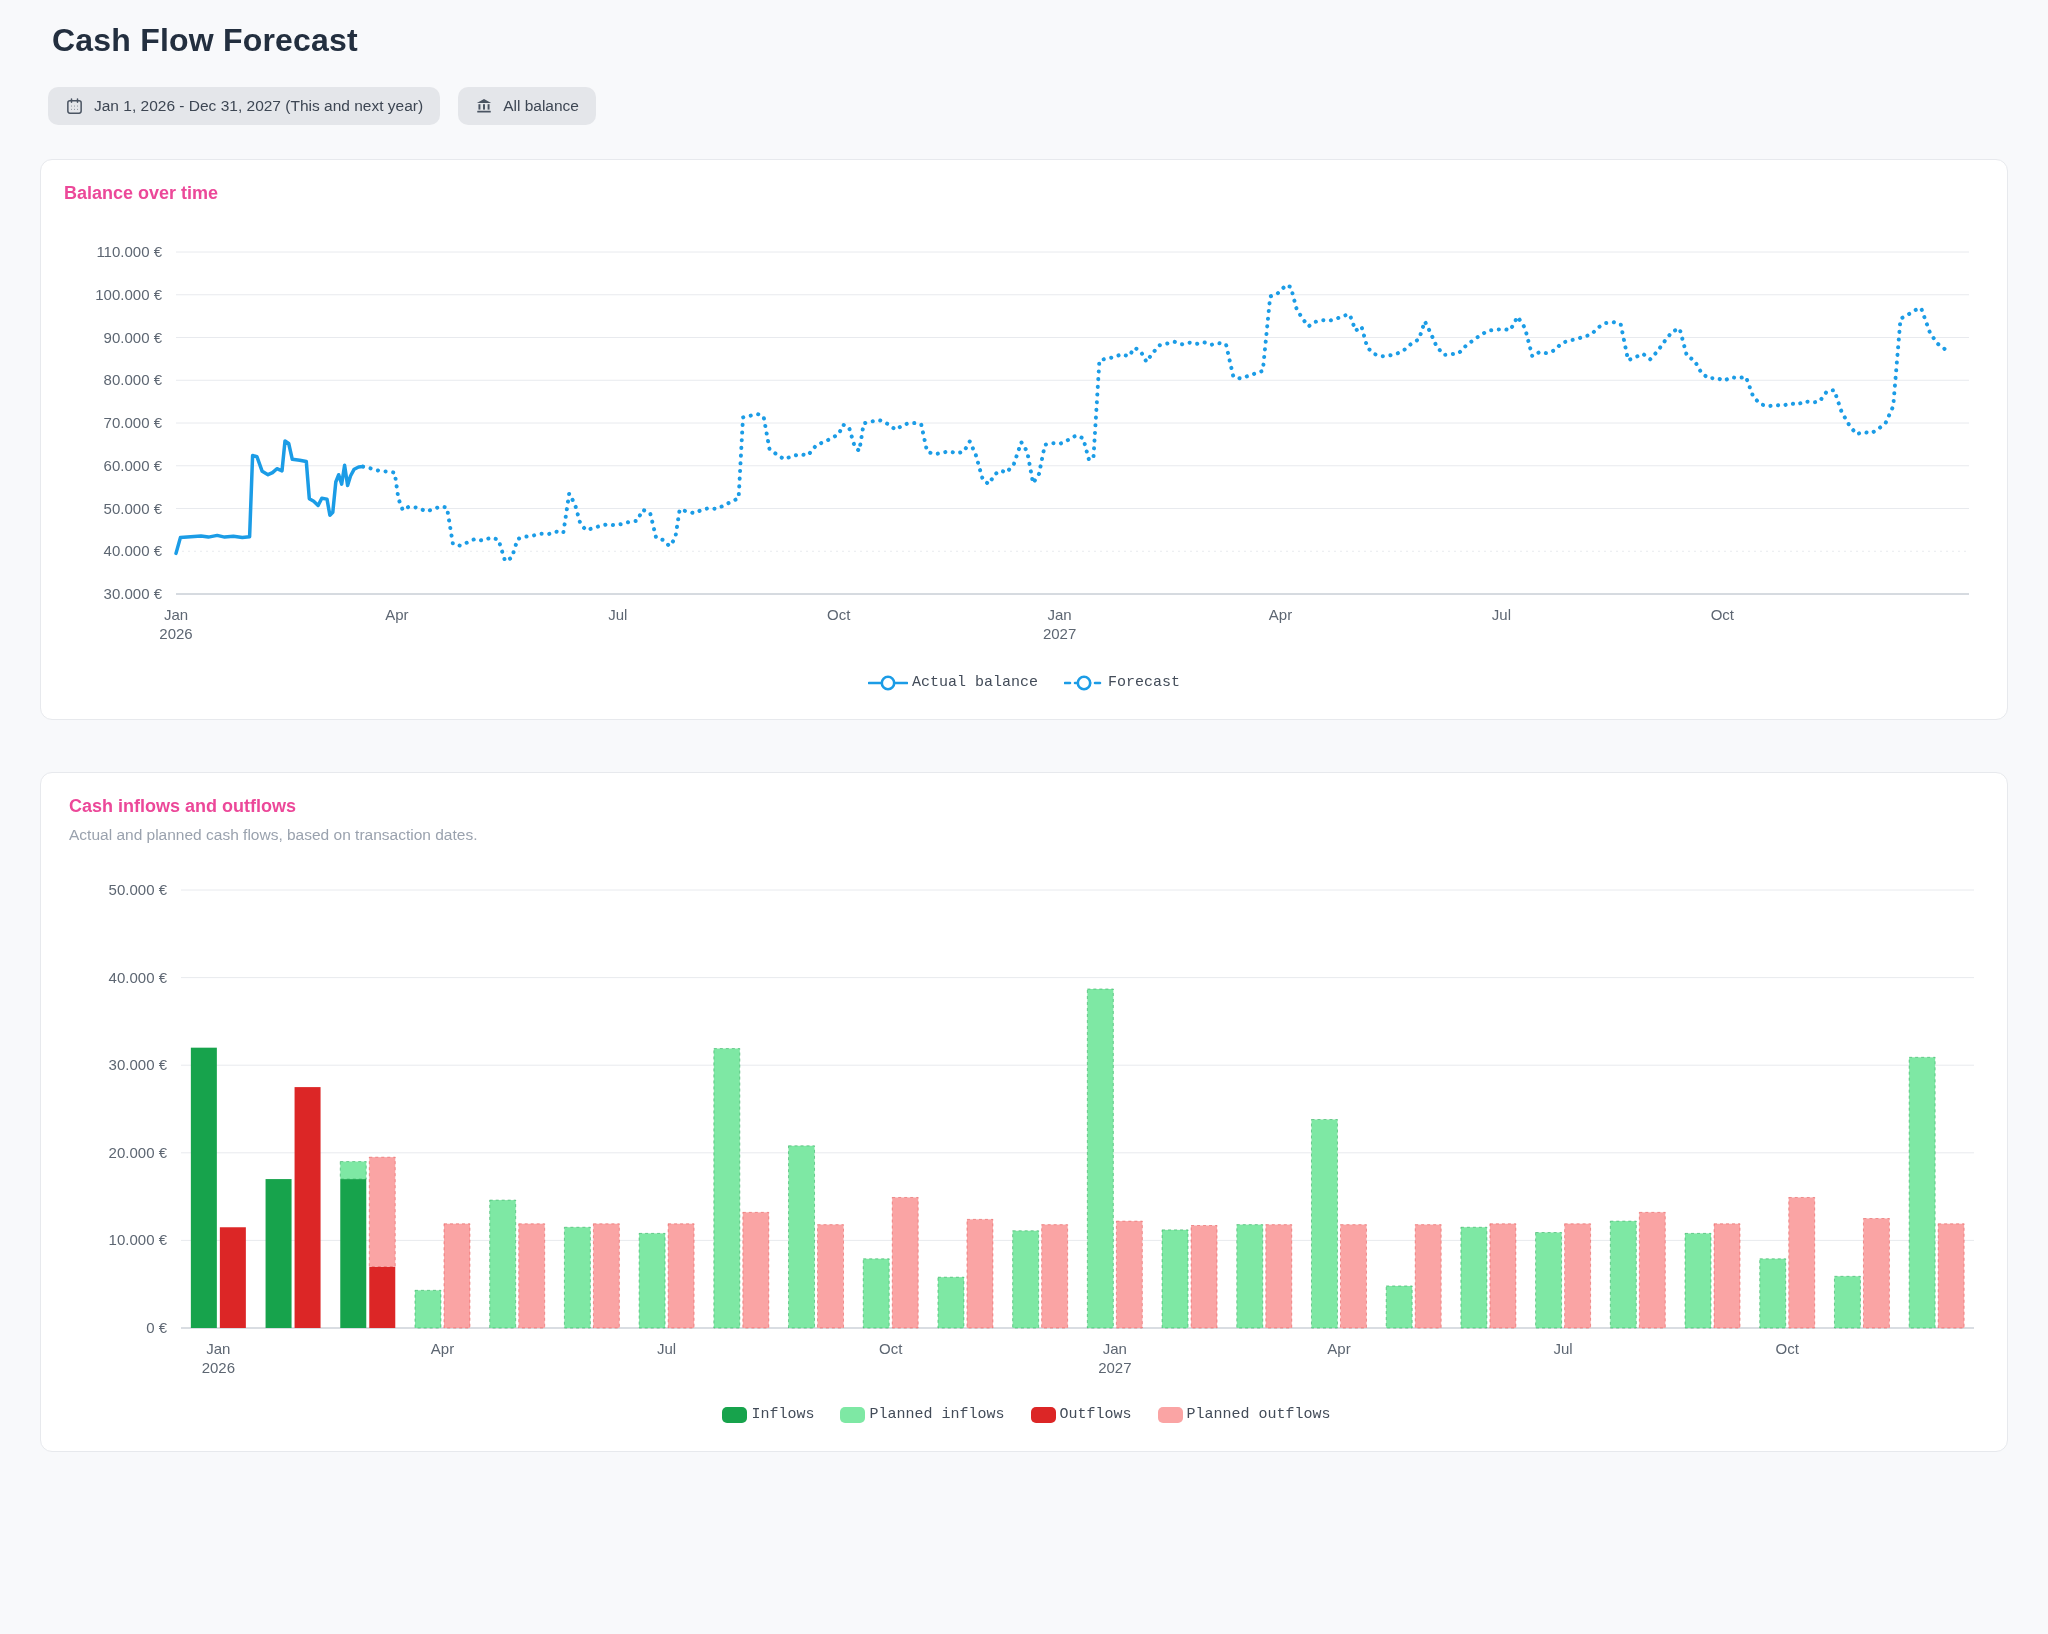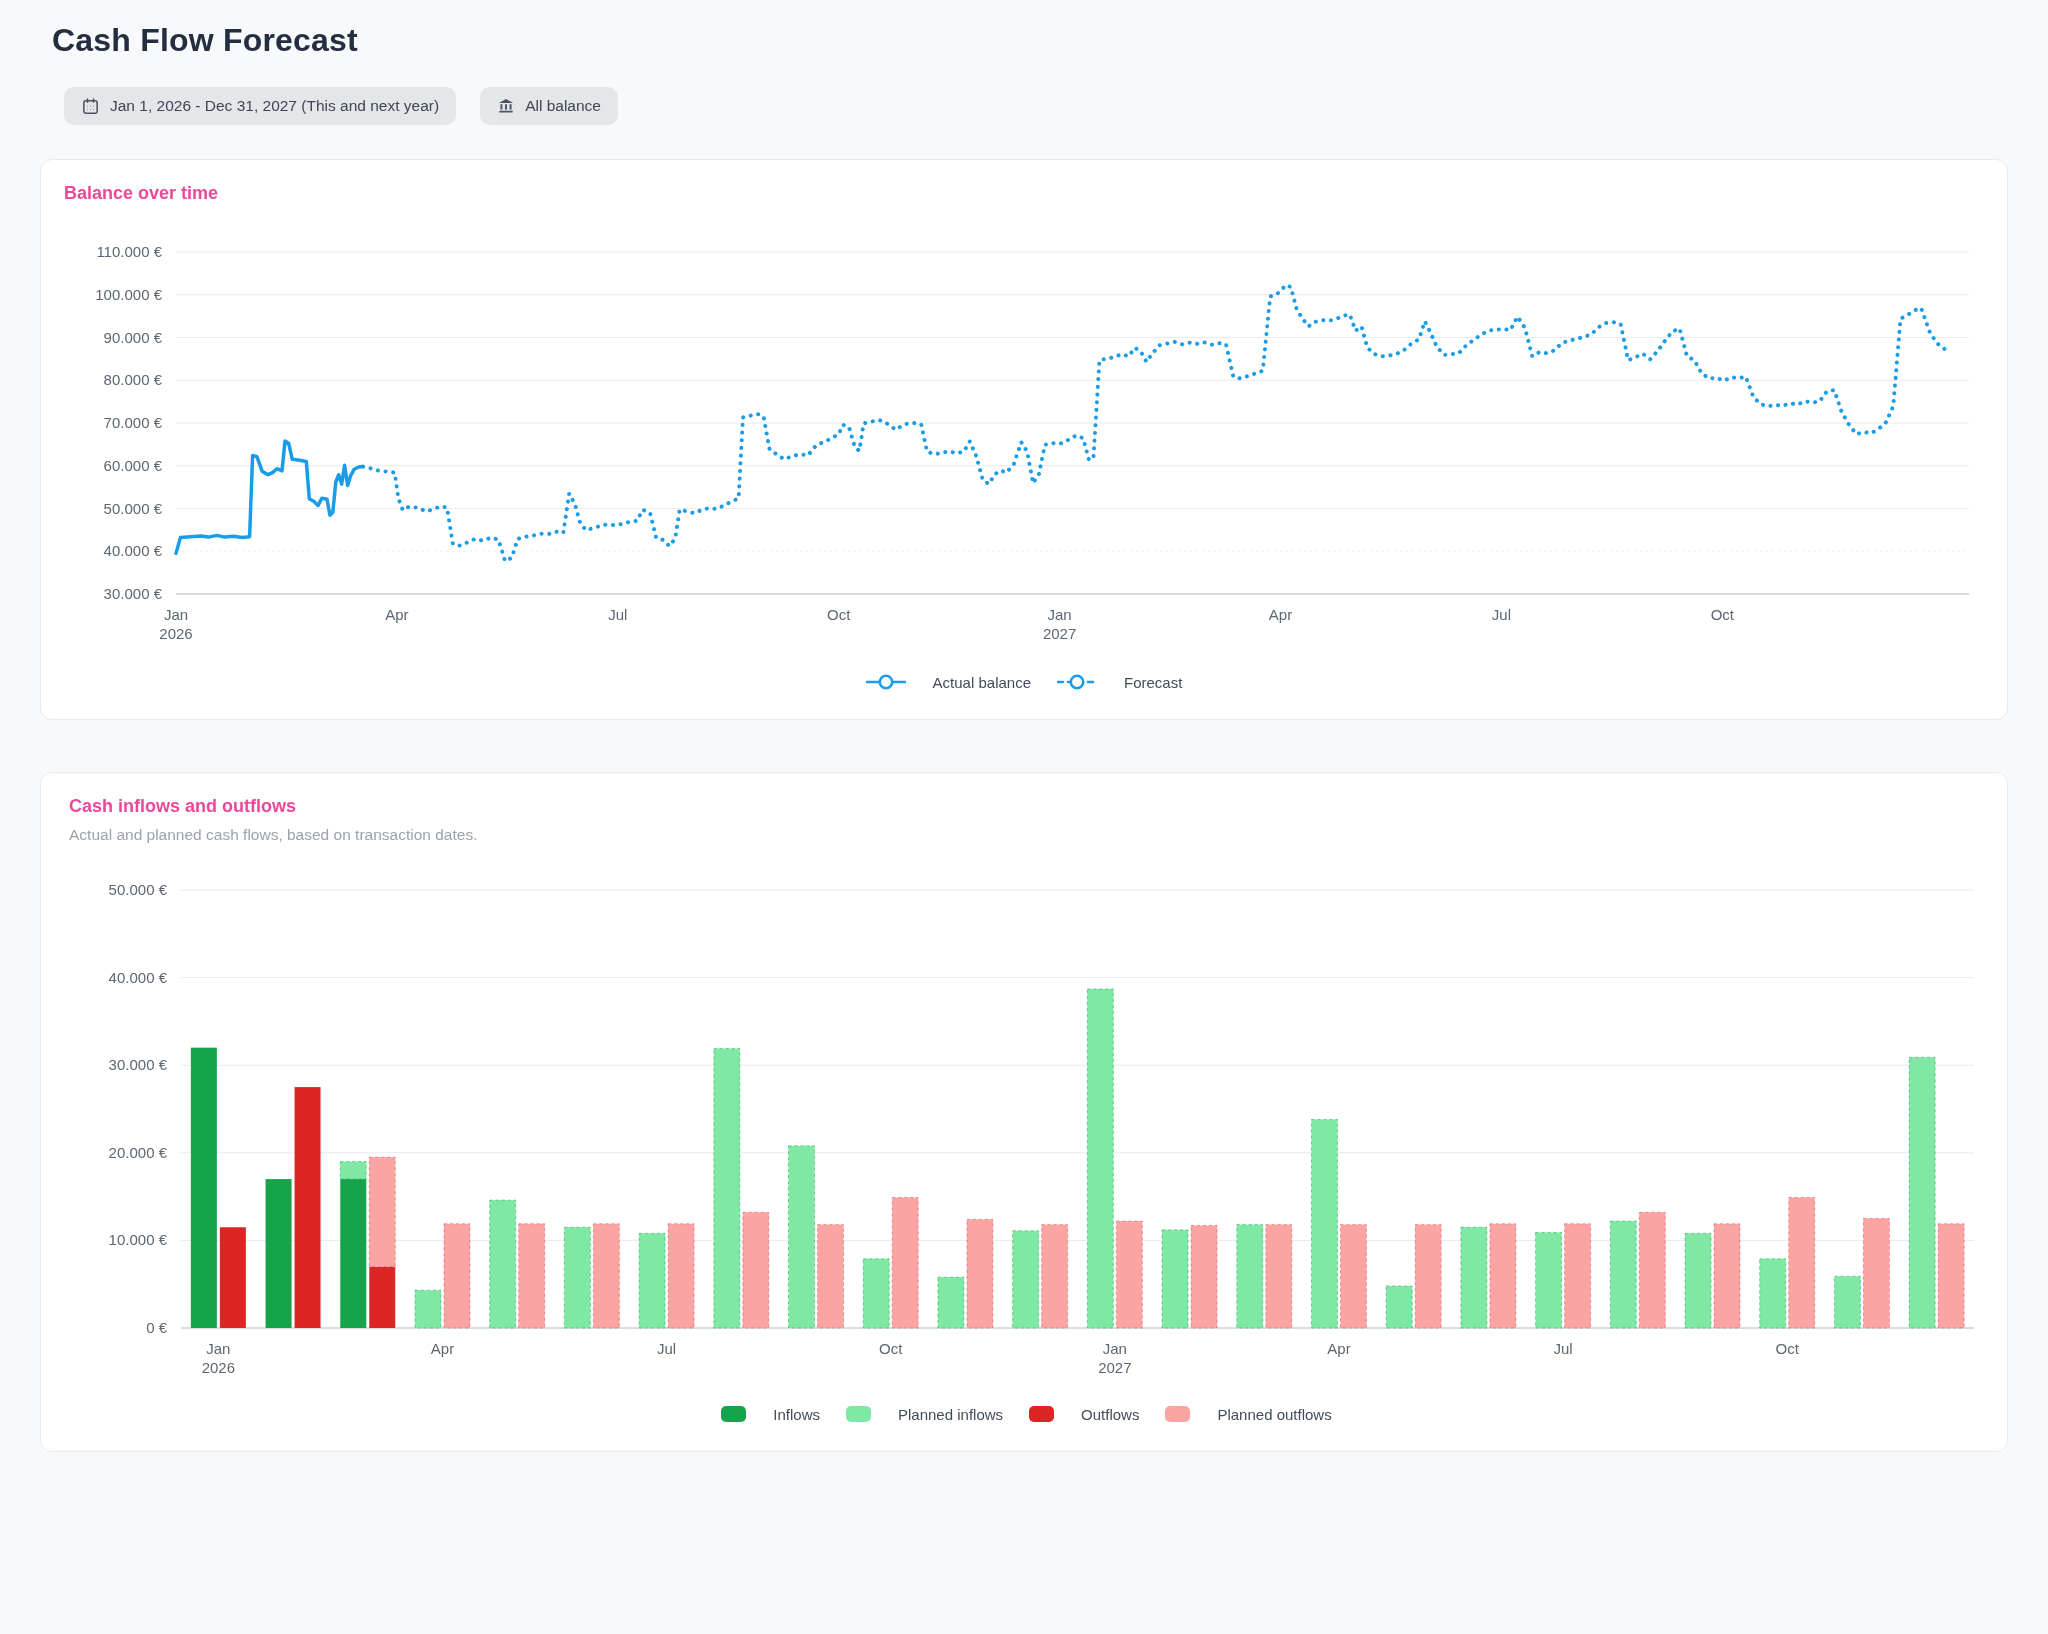--- a/index.html
+++ b/index.html
@@ -3,42 +3,42 @@
 <meta charset="utf-8">
 <style>
   html,body{margin:0;padding:0;}
   body{
     width:2048px;min-height:1634px;box-sizing:border-box;
     background:#f8f9fb;
     font-family:"Liberation Sans", sans-serif;
     padding:22px 40px 30px;
   }
   h1{font-size:32px;font-weight:700;color:#232f3f;margin:0 0 0 12px;letter-spacing:.2px;}
-  .filters{display:flex;gap:24px;margin:28px 0 0 24px;}
+  .filters{display:flex;gap:18px;margin:28px 0 0 8px;}
   .btn{
     display:inline-flex;align-items:center;gap:10px;
     background:#e4e6ea;border:none;border-radius:10px;
     height:38px;padding:0 17px;font-size:15.5px;color:#3d4653;
     font-family:inherit;cursor:pointer;white-space:nowrap;
   }
   .btn svg{flex:0 0 auto;}
   .card{
     background:#ffffff;border:1px solid #e7e9ed;border-radius:12px;
     margin-top:34px;padding:23px 23px 28px;
   }
   .card.second{margin-top:52px;padding-left:28px;}
   .card h2{font-size:18px;font-weight:700;color:#ec4899;margin:0;}
   .card .sub{font-size:15.5px;color:#9aa2ae;margin:9px 0 0;}
   svg.chart{display:block;margin-top:36px;overflow:visible;}
   .tick{font-size:15px;fill:#5d6672;}
   .legend{
     display:flex;justify-content:center;align-items:center;gap:26px;
     margin-top:26px;font-size:15px;color:#434c59;
   }
-  .litem{display:inline-flex;align-items:flex-start;gap:27px;}
+  .litem{display:inline-flex;align-items:flex-end;gap:4px;font-family:Liberation Mono, monospace;}
   .chip{width:25px;height:16px;border-radius:5px;display:inline-block;}
 </style>
 </head>
 <body>
 
 <h1>Cash Flow Forecast</h1>
 
 <div class="filters">
   <button class="btn">
     <span style="display:inline-flex">

